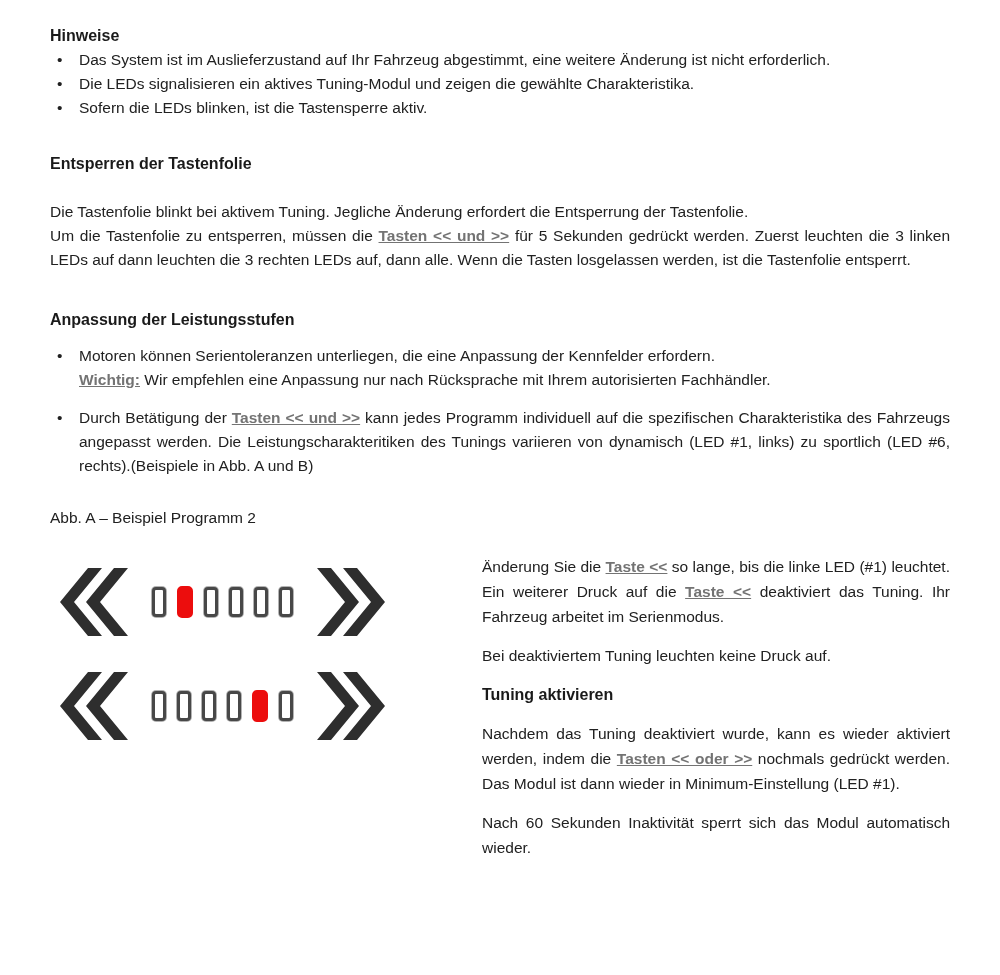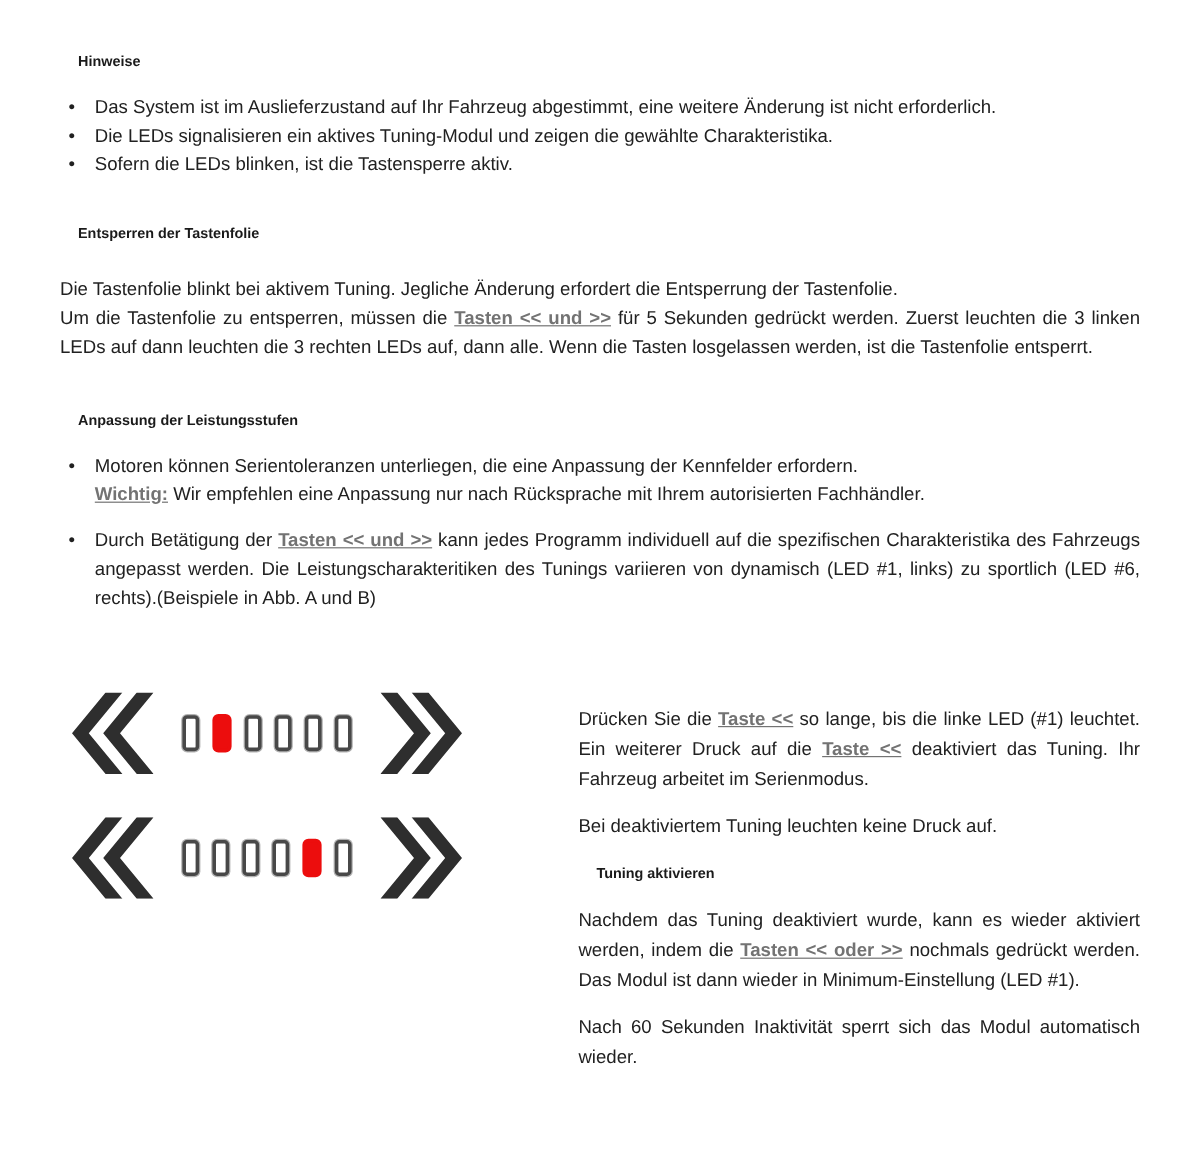--- a/index.html
+++ b/index.html
@@ -3,21 +3,21 @@
 <meta charset="utf-8">
 <style>
   html,body{margin:0;padding:0;background:#ffffff;}
   .page{
     width:1000px;height:975px;box-sizing:border-box;
     background:#ffffff;color:#212121;
     font-family:"Liberation Sans",sans-serif;
     font-size:15.5px;line-height:24px;
     padding:24px 50px 0 50px;overflow:hidden;
   }
-  h3{font-size:12px;font-weight:bold;margin:15px;color:#1a1a1a;line-height:24px;}
+  h3{font-size:16px;font-weight:bold;margin:0;color:#1a1a1a;line-height:24px;}
   p{margin:0;}
   .just{text-align:justify;}
   strong{font-weight:bold;color:#737373;text-decoration:underline;}
 
   .bullets{margin-top:0;}
   .bullet-row{display:flex;}
   .bullet-dot{flex:none;width:29px;padding-left:7px;box-sizing:border-box;}
   .bullet-text{flex:1;}
 
   .sec-entsperren{margin-top:32px;}
@@ -88,20 +88,21 @@
       <div class="bullet-row">
         <span class="bullet-dot">•</span>
         <span class="bullet-text just"><span>Durch Betätigung der </span><strong>Tasten &lt;&lt; und &gt;&gt;</strong><span> kann jedes Programm individuell auf die spezifischen Charakteristika des Fahrzeugs angepasst werden. Die Leistungscharakteritiken des Tunings variieren von dynamisch (LED #1, links) zu sportlich (LED #6, rechts).(Beispiele in Abb. A und B)</span></span>
       </div>
     </div>
   </section>
 
   <div class="two-col">
 
     <div class="col-left">
+      <p>Abb. A – Beispiel Programm 2</p>
 
       <div class="figure figure-a">
         <svg class="chev" width="68" height="68" viewBox="0 0 68 68">
           <polygon points="28,0 42,0 14,34 42,68 28,68 0,34" fill="#2e2e2e"></polygon>
           <polygon points="54,0 68,0 40,34 68,68 54,68 26,34" fill="#2e2e2e"></polygon>
         </svg>
         <div class="leds">
             <div class="led"></div>
             <div class="led led-active"></div>
             <div class="led"></div>
@@ -130,21 +131,21 @@
             <div class="led"></div>
           </div>
         <svg class="chev" width="68" height="68" viewBox="0 0 68 68">
           <polygon points="0,0 14,0 42,34 14,68 0,68 28,34" fill="#2e2e2e"></polygon>
           <polygon points="26,0 40,0 68,34 40,68 26,68 54,34" fill="#2e2e2e"></polygon>
         </svg>
       </div>
     </div>
 
     <div class="col-right">
-      <p class="just first-p"><span>Drücken Sie die </span><strong>Taste &lt;&lt;</strong><span> so lange, bis die linke LED (#1) leuchtet. Ein weiterer Druck auf die </span><strong>Taste &lt;&lt;</strong><span> deaktiviert das Tuning. Ihr Fahrzeug arbeitet im Serienmodus.</span></p>
+      <p class="just first-p"><span>Änderung Sie die </span><strong>Taste &lt;&lt;</strong><span> so lange, bis die linke LED (#1) leuchtet. Ein weiterer Druck auf die </span><strong>Taste &lt;&lt;</strong><span> deaktiviert das Tuning. Ihr Fahrzeug arbeitet im Serienmodus.</span></p>
       <p>Bei deaktiviertem Tuning leuchten keine Druck auf.</p>
 
       <h3 class="subhead">Tuning aktivieren</h3>
       <p class="just first-p"><span>Nachdem das Tuning deaktiviert wurde, kann es wieder aktiviert werden, indem die </span><strong>Tasten &lt;&lt; oder &gt;&gt;</strong><span> nochmals gedrückt werden. Das Modul ist dann wieder in Minimum-Einstellung (LED #1).</span></p>
       <p class="just">Nach 60 Sekunden Inaktivität sperrt sich das Modul automatisch wieder.</p>
     </div>
 
   </div>
 
 </div>

